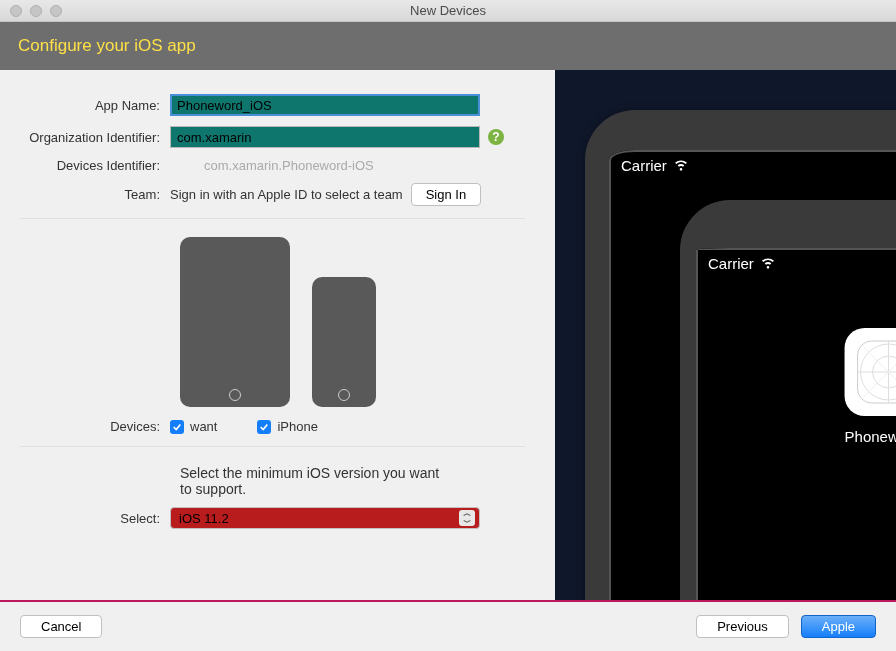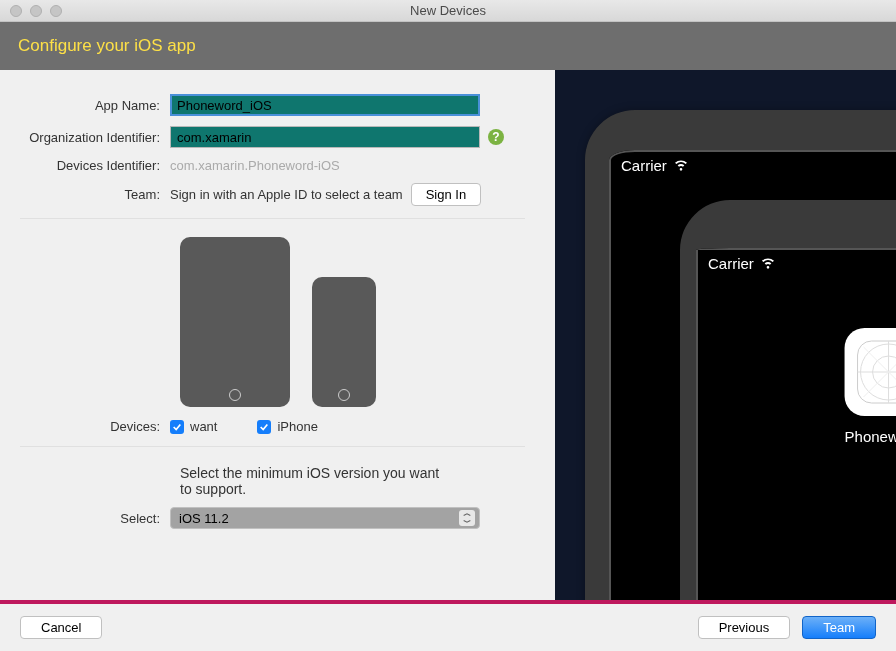--- a/index.html
+++ b/index.html
@@ -14,45 +14,45 @@
 
     .content { display: flex; height: 530px; }
     .left { flex: 0 0 555px; padding: 24px 30px 10px 20px; }
     .right { flex: 1; position: relative; overflow: hidden; background: #0f172a; }
 
     .row { display: flex; align-items: center; margin-bottom: 10px; }
     .label { width: 150px; text-align: right; font-size: 13px; color: #333; padding-right: 10px; }
     .field { flex: 1; display: flex; align-items: center; gap: 8px;}
     .input { flex: 0 0 310px; height: 22px; border: 1px solid #b8b8b8; border-radius: 0; font-size: 13px; padding: 2px 6px; background: #0f766e; }
     .input.focus { border: 2px solid #4a90d9; outline: none; padding: 1px 5px; }
-    .readonly { font-size: 13px; color: #aaa; }
+    .readonly { font-size: 13px; color: #aaa; margin-left: 34px; }
     .help-icon { width: 16px; height: 16px; border-radius: 50%; background: #7cb342; color: #fff; font-size: 12px; display: flex; align-items: center; justify-content: center; font-weight: bold;}
 
     .btn { background: #fff; border: 1px solid #c0c0c0; border-radius: 4px; font-size: 13px; padding: 3px 14px; cursor: pointer; }
     .btn.primary { background: linear-gradient(#6cb0f8,#157efb); color: #fff; border: 1px solid #1164c8; }
 
     hr.sep { border: none; border-top: 1px solid #e0e0e0; margin: 12px 0 18px 0; }
 
     .devices-block { display: flex; align-items: flex-end; gap: 22px; padding-left: 160px; margin-bottom: 12px;}
     .device { background: #595959; border-radius: 10px; position: relative; }
     .device.ipad { width: 110px; height: 170px; }
     .device.iphone { width: 64px; height: 130px; }
     .home-btn { position: absolute; bottom: 6px; left: 50%; transform: translateX(-50%); width: 12px; height: 12px; border: 1.5px solid #ccc; border-radius: 50%; }
 
     .checks { display: flex; gap: 40px; }
     .check { display: flex; align-items: center; gap: 6px; font-size: 13px; color: #333;}
     .cb { width: 14px; height: 14px; background: #157efb; border-radius: 3px; display: flex; align-items: center; justify-content: center;}
     .cb svg { width: 10px; height: 10px; }
 
     .hint { font-size: 14px; color: #333; padding-left: 160px; margin-bottom: 10px; max-width: 430px;}
 
-    .select { flex: 0 0 310px; height: 22px; border: 1px solid #c0c0c0; background: #a3a3a3; border-radius: 4px; display: flex; align-items: center; justify-content: space-between; font-size: 13px; padding: 0 4px 0 8px; }
+    .select { flex: 0 0 310px; height: 22px; border: 1px solid #c0c0c0; background: #b91c1c; border-radius: 4px; display: flex; align-items: center; justify-content: space-between; font-size: 13px; padding: 0 4px 0 8px; }
     .select .chev { width: 16px; height: 16px; background: #e8e8e8; border-radius: 3px; display: flex; align-items: center; justify-content: center; }
 
-    .footer { position: absolute; left:0; right:0; bottom:0; top: 600px; border-top: 4px solid #be185d; background: #f0f0f0; display: flex; align-items: center; justify-content: space-between; padding: 0 20px;}
+    .footer { position: absolute; left:0; right:0; bottom:0; top: 600px; border-top: 2px solid #be185d; background: #f0f0f0; display: flex; align-items: center; justify-content: space-between; padding: 0 20px;}
     .footer .right-btns { display: flex; gap: 12px; }
     .footer .btn { padding: 3px 20px; }
 
     
     .panel { position: absolute; background: #000; border: 14px solid #3a3a3a; border-radius: 40px; box-shadow: inset 0 0 0 2px #555, 0 0 8px rgba(0,0,0,0.3);}
     .panel .statusbar { color: #fff; font-size: 15px; display: flex; align-items: center; gap: 6px; padding: 6px 12px;}
     .ipad-panel { left: 30px; top: 40px; width: 520px; height: 640px; border-width: 40px 24px; border-radius: 50px;}
     .iphone-panel { left: 125px; top: 130px; width: 420px; height: 640px; border-width: 48px 16px; border-radius: 50px;}
     .app-preview { position: absolute; left: 50%; top: 80px; transform: translateX(-50%); text-align: center; color: #fff; font-size: 15px;}
     .app-icon { width: 88px; height: 88px; background: #fff; border-radius: 20px; display: flex; align-items: center; justify-content: center; margin-bottom: 12px;}
@@ -199,15 +199,15 @@
         <div>Phoneword…</div>
       </div>
     </div>
   </div>
 </div>
 
 <div class="footer">
   <button class="btn">Cancel</button>
   <div class="right-btns">
     <button class="btn">Previous</button>
-    <button class="btn primary">Team</button>
+    <button class="btn primary">Apple</button>
   </div>
 </div>
 
 </body></html>

